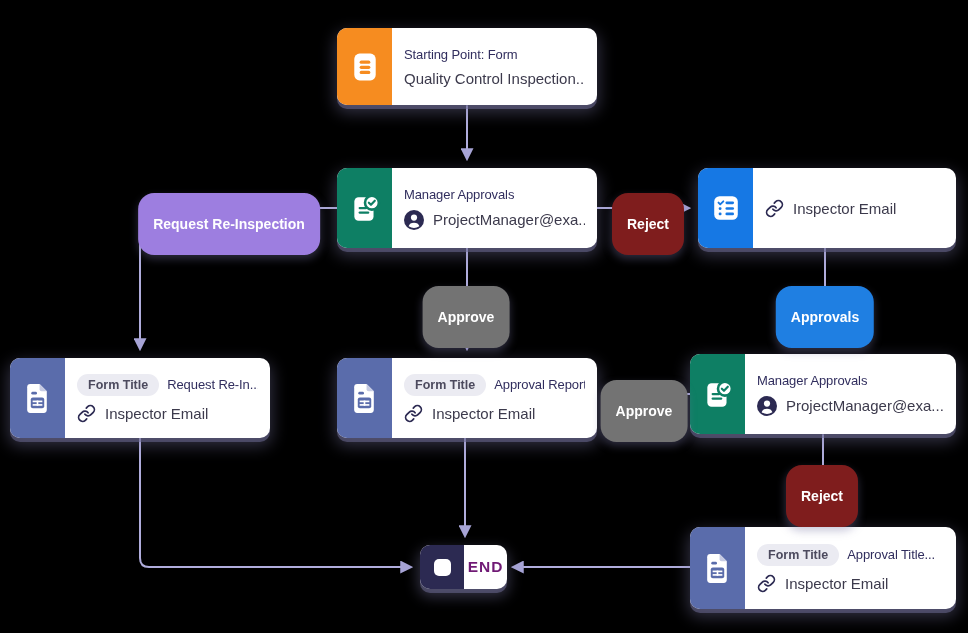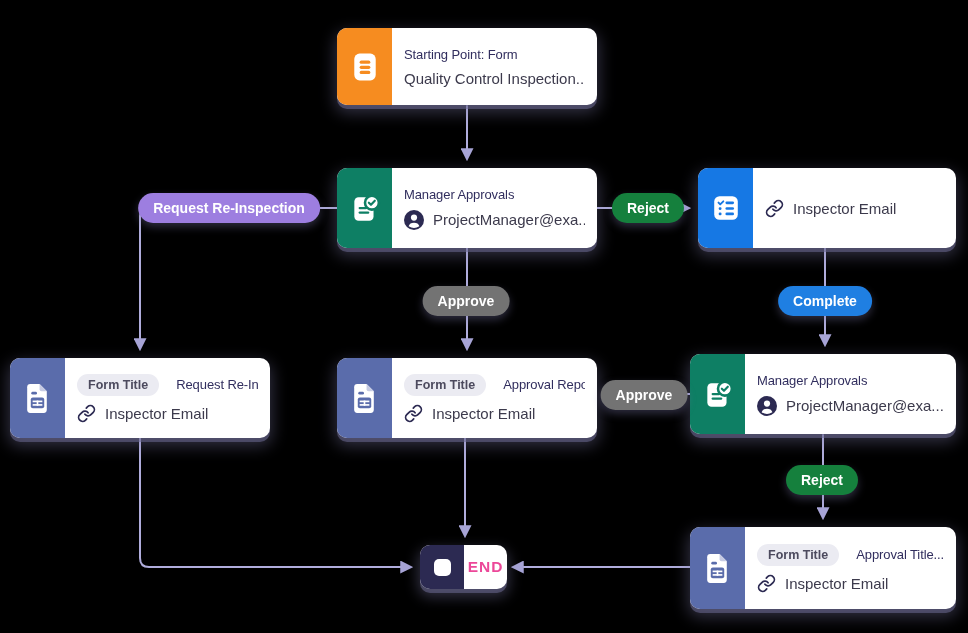--- a/index.html
+++ b/index.html
@@ -18,51 +18,51 @@
     border-radius:10px 0 0 10px;
   }
   .card-body {
     flex:1; display:flex; flex-direction:column; justify-content:center;
     gap:8px; padding:0 12px; min-width:0;
   }
   .node-title {
     font-weight:normal; font-size:13px; color:#312e5e; letter-spacing:-0.1px;
     white-space:nowrap; overflow:hidden;
   }
-  .title-row { display:flex; align-items:center; gap:17px; white-space:nowrap; overflow:hidden; }
+  .title-row { display:flex; align-items:center; gap:8px; white-space:nowrap; overflow:hidden; }
   .pill {
     background:#ebebf2; color:#4c4a5e; font-weight:bold; font-size:12.5px;
     padding:4px 11px; border-radius:12px; flex:0 0 auto;
   }
   .sub-row { display:flex; align-items:center; gap:9px; font-size:15px; color:#3c3a4c; white-space:nowrap; overflow:hidden; }
   .sub-row .ic { flex:0 0 auto; display:flex; align-items:center; }
 
   .badge {
     position:absolute; transform:translateX(-50%);
-    height:30px; line-height:30px; padding:0 15px; border-radius:16px;
+    height:30px; line-height:30px; padding:16px 15px; border-radius:16px;
     color:#ffffff; font-size:14px; font-weight:600; white-space:nowrap;
     box-shadow: 0 4px 9px rgba(118,115,162,0.38);
   }
   .badge-purple { background:#9d7ee0; }
-  .badge-red    { background:#15803d; }
+  .badge-red    { background:#7f1d1d; }
   .badge-green  { background:#737373; }
   .badge-blue   { background:#1f7fe2; }
 
   .end-card {
     position:absolute; display:flex; background:#ffffff; border-radius:10px;
     box-shadow: 0 4px 0 0 rgba(108,105,145,0.55), 0 6px 14px 2px rgba(125,122,168,0.40);
   }
   .end-accent {
     flex:0 0 44px; background:#2c2a52; border-radius:10px 0 0 10px;
     display:flex; align-items:center; justify-content:center;
   }
   .end-stop { width:17px; height:17px; background:#ffffff; border-radius:5px; }
   .end-label {
     flex:1; display:flex; align-items:center; justify-content:center;
-    font-weight:bold; font-size:15.5px; color:#ec4899; letter-spacing:1px;border-radius:17px;
+    font-weight:bold; font-size:15.5px; color:#701a75; letter-spacing:1px;border-radius:17px;
   }
 </style>
 </head>
 <body>
 
 <div class="canvas">
 
   <svg class="wires" viewBox="0 0 968 633">
     <defs>
       <marker id="arr" viewBox="0 0 10 10" refX="7.5" refY="5" markerWidth="6.5" markerHeight="6.5" orient="auto-start-reverse">
@@ -265,17 +265,17 @@
   <div class="end-card" style="left:420px;top:545px;width:87px;height:44px">
     <div class="end-accent">
       <div class="end-stop"></div>
     </div>
     <div class="end-label">END</div>
   </div>
 
   <div class="badge badge-purple" style="left:229px;top:193px">Request Re-Inspection</div>
   <div class="badge badge-red" style="left:648px;top:193px">Reject</div>
   <div class="badge badge-green" style="left:466px;top:286px">Approve</div>
-  <div class="badge badge-blue" style="left:825px;top:286px">Complete</div>
+  <div class="badge badge-blue" style="left:825px;top:286px">Approvals</div>
   <div class="badge badge-green" style="left:644px;top:380px">Approve</div>
   <div class="badge badge-red" style="left:822px;top:465px">Reject</div>
 
 </div>
 
 </body></html>

